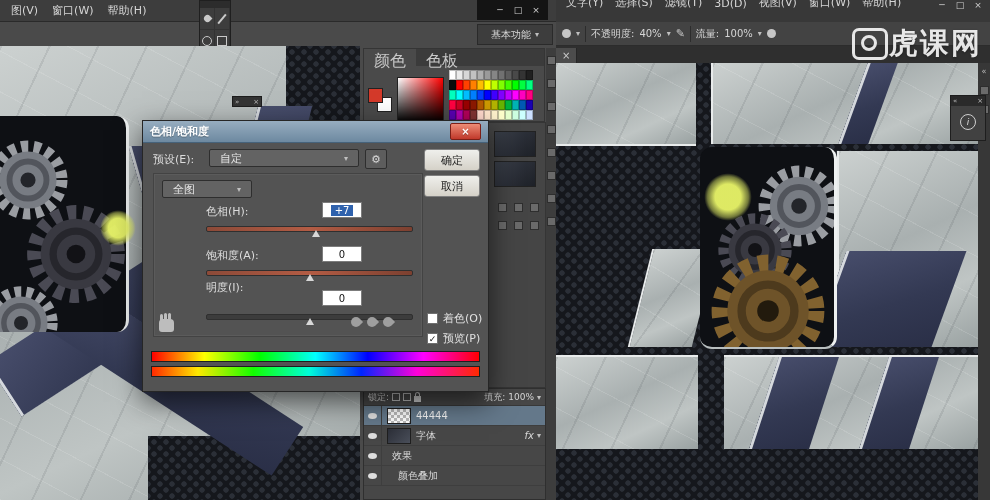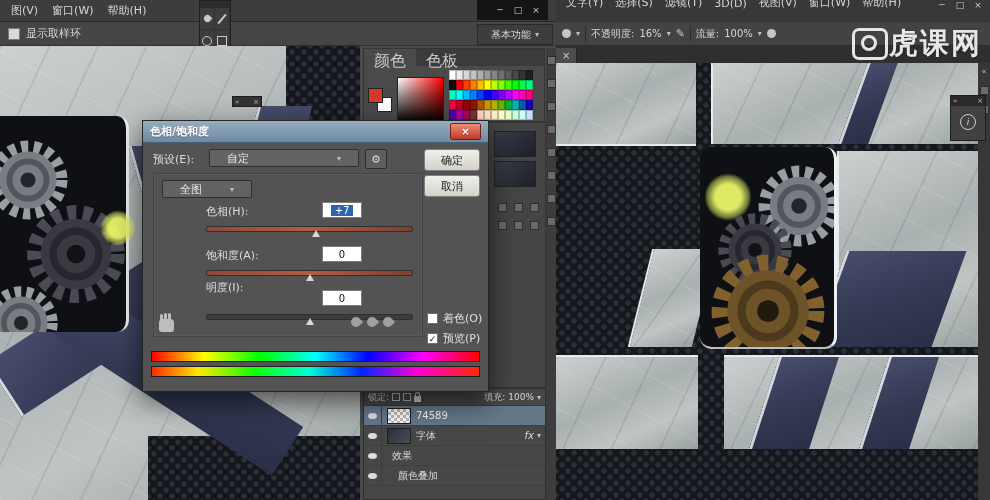--- a/index.html
+++ b/index.html
@@ -124,21 +124,21 @@
 
   
   .dlg{left:142px;top:120px;width:347px;height:272px;background:#535353;border:1px solid #262626;
        box-shadow:0 10px 26px rgba(0,0,0,.6);z-index:10;box-sizing:border-box}
   .dtitle{height:21px;background:linear-gradient(#97adc0,#6d89a0);display:flex;align-items:center;padding:0 7px;
           color:#fff;font-size:11px;font-weight:bold;text-shadow:0 1px 1px rgba(0,0,0,.3);border-bottom:1px solid #46627a}
   .dclose{margin-left:auto;width:29px;height:15px;background:linear-gradient(#ee8c76,#c0392b);border:1px solid #7c1f16;
           border-radius:2px;color:#fff;display:flex;align-items:center;justify-content:center;font-size:10px;font-weight:bold}
   .dlabel{color:#dcdcdc}
   .combo{background:#636363;border:1px solid #2e2e2e;border-radius:2px;height:18px;display:flex;align-items:center;
-         padding:0 17px;box-sizing:border-box;color:#e6e6e6;justify-content:space-between}
+         padding:0 10px;box-sizing:border-box;color:#e6e6e6;justify-content:space-between}
   .gearbtn{position:absolute;left:222px;top:28px;width:20px;height:18px;background:#5d5d5d;border:1px solid #2e2e2e;
            border-radius:2px;display:flex;align-items:center;justify-content:center;color:#d8d8d8;font-size:11px}
   .pbtn{position:absolute;right:8px;width:54px;height:20px;background:linear-gradient(#efefec,#d5d1c8);border:1px solid #7f7f7f;
         border-radius:3px;color:#1d1d1d;display:flex;align-items:center;justify-content:center;font-size:11px}
   .dgroup{position:absolute;left:10px;top:52px;width:268px;height:162px;border:1px solid #434343;
           box-shadow:inset 0 0 0 1px rgba(115,115,115,.25)}
   .slabel{position:absolute;left:52px;color:#dcdcdc}
   .sfield{position:absolute;left:168px;width:40px;height:16px;background:#fff;border:1px solid #7c7c7c;display:flex;
           align-items:center;justify-content:center;font-size:10px;color:#111;box-sizing:border-box}
   .selv{background:#2f62ad;color:#fff;padding:0 4px}
@@ -167,24 +167,20 @@
   <div class="lw abs">
     <div class="menubar abs">
       <span class="mitem">图(V)</span>
       <span class="mitem">窗口(W)</span>
       <span class="mitem">帮助(H)</span>
     </div>
     <div class="blackctrl abs">
       <span class="wc">─</span>
       <span class="wc">□</span>
       <span class="wc">×</span>
-    </div>
-    <div class="optbar abs">
-      <span class="cbox"></span>
-      <span>显示取样环</span>
     </div>
     <div class="wsbtn abs">
       <span>基本功能</span>
       <span class="caret">▾</span>
     </div>
 
     <div class="minitool abs">
       <div class="mthdr"></div>
       <div class="mtgrid">
         <div class="mtcell">
@@ -349,21 +345,21 @@
           <span>填充:</span>
           <span>100%</span>
           <span class="caret">▾</span>
         </span>
       </div>
       <div class="lrow sel">
         <span class="eyec">
             <span class="eyei"></span>
           </span>
         <span class="lthumb checker"></span>
-        <span>74589</span>
+        <span>44444</span>
       </div>
       <div class="lrow">
         <span class="eyec">
             <span class="eyei"></span>
           </span>
         <span class="lthumb t3"></span>
         <span>字体</span>
         <span class="fxwrap">
           <span>fx</span>
           <span class="caret">▾</span>
@@ -397,21 +393,21 @@
         <span class="wc">─</span>
         <span class="wc">□</span>
         <span class="wc">×</span>
       </span>
     </div>
     <div class="optbar2 abs">
       <span class="bicon"></span>
       <span class="caret">▾</span>
       <span class="vsep"></span>
       <span>不透明度:</span>
-      <span>16%</span>
+      <span>40%</span>
       <span class="caret">▾</span>
       <span class="pico">✎</span>
       <span class="vsep"></span>
       <span>流量:</span>
       <span>100%</span>
       <span class="caret">▾</span>
       <span class="bicon"></span>
     </div>
     <div class="tabbar abs">
       <span class="doctab">

